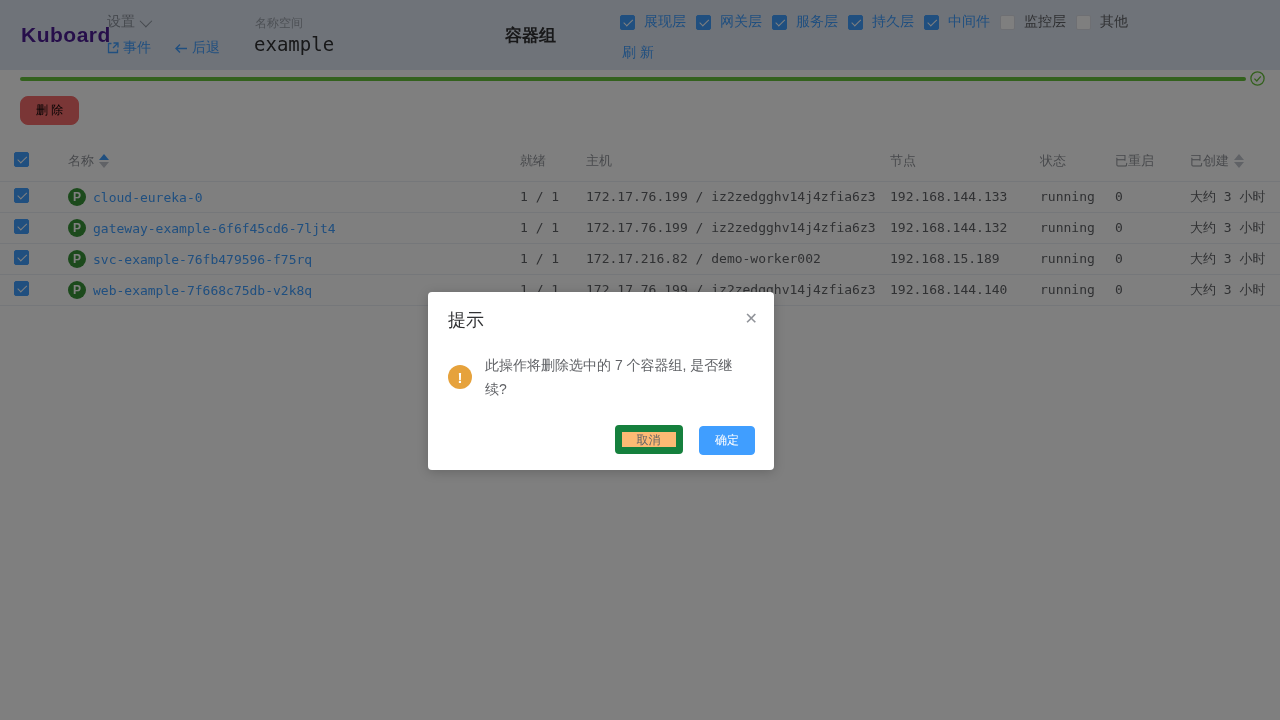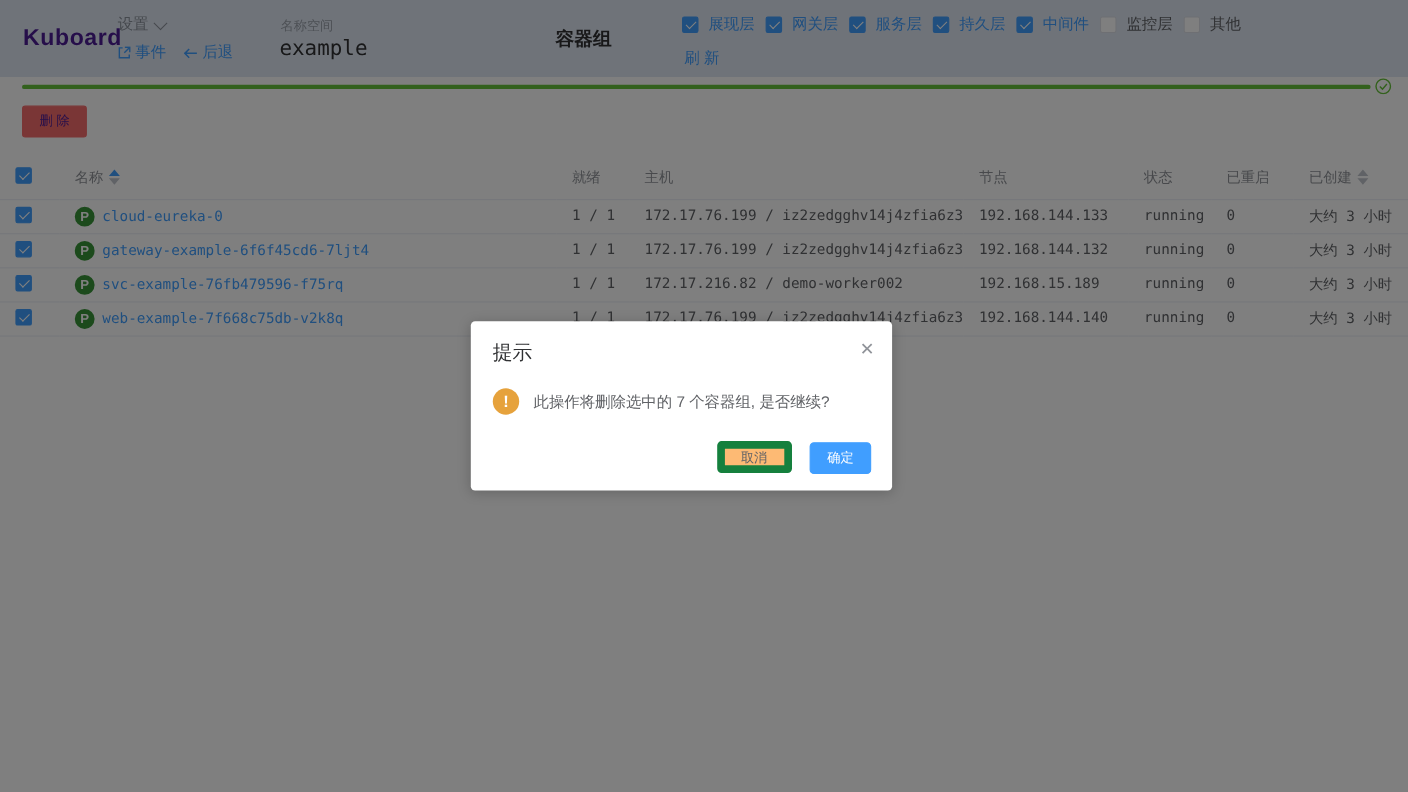--- a/index.html
+++ b/index.html
@@ -5,61 +5,61 @@
   * { margin:0; padding:0; box-sizing:border-box; }
   html,body { width:1280px; height:720px; overflow:hidden; }
   body { font-family:"Liberation Sans", sans-serif; background:#fff; position:relative; }
   .mono { font-family:"DejaVu Sans Mono", monospace; }
 
   
   .app-header { position:absolute; left:0; top:0; width:1280px; height:70px; background:var(--header-bg,#dfe7f3); }
   .logo { position:absolute; left:21px; top:23px; font-size:21px; font-weight:600; color:#4c1d95; letter-spacing:.5px; }
   .nav-settings { position:absolute; left:107px; top:13px; font-size:14px; color:#8b929c; display:flex; align-items:center; gap:5px; cursor:pointer; }
   .chev { width:9px; height:9px; border-right:1.5px solid #8b929c; border-bottom:1.5px solid #8b929c; transform:rotate(45deg) translateY(-2px); display:inline-block; }
-  .nav-links { position:absolute; left:107px; top:39px; display:flex; align-items:center; gap:16px; font-size:14px; }
+  .nav-links { position:absolute; left:107px; top:39px; display:flex; align-items:center; gap:24px; font-size:14px; }
   .link { color:var(--accent,#409EFF); cursor:pointer; display:inline-flex; align-items:center; gap:4px; text-decoration:none; }
   .ns-label { position:absolute; left:255px; top:15px; font-size:12px; color:#9aa1ab; }
   .ns-value { position:absolute; left:254px; top:33px; font-size:19px; color:#303133; }
   .page-title { position:absolute; left:505px; top:24px; font-size:17px; font-weight:700; color:#303133; }
   .filters { position:absolute; left:620px; top:13px; display:flex; }
   .filter-item { width:76px; display:flex; align-items:center; gap:9px; cursor:pointer; }
   .filter-item .cb-label { font-size:14px; color:#606266; }
   .filter-item.on .cb-label { color:var(--accent,#409EFF); }
   .refresh-link { position:absolute; left:622px; top:44px; font-size:14px; }
 
   
   .cb { width:15px; height:15px; border:1px solid #dcdfe6; border-radius:2px; background:#fff; position:relative; display:inline-block; flex:0 0 15px; cursor:pointer; }
   .cb.checked { background:var(--accent,#409EFF); border-color:var(--accent,#409EFF); }
   .cb.checked::after { content:""; position:absolute; left:4.5px; top:1.5px; width:3.5px; height:7.5px; border-right:1.5px solid #fff; border-bottom:1.5px solid #fff; transform:rotate(45deg); }
 
   
   .progress-line { position:absolute; left:20px; top:77px; width:1226px; height:4px; border-radius:2px; background:var(--success,#67C23A); }
   .progress-check { position:absolute; left:1250px; top:71px; }
 
   
-  .delete-btn { position:absolute; left:20px; top:96px; height:29px; padding:0 15px; background:var(--danger,#F56C6C); color:#4c1d95; border:1px solid var(--danger,#F56C6C); border-radius:3px; font-size:12px; font-family:"Liberation Sans",sans-serif; cursor:pointer; }
+  .delete-btn { position:absolute; left:20px; top:96px; height:29px; padding:0 15px; background:var(--danger,#F56C6C); color:#000000; border:1px solid var(--danger,#F56C6C); border-radius:8px; font-size:12px; font-family:"Liberation Sans",sans-serif; cursor:pointer; }
 
   
   .table-wrap { position:absolute; left:0; top:141px; width:1280px; }
   table { width:1280px; border-collapse:collapse; table-layout:fixed; }
   col.c1{width:54px} col.c2{width:452px} col.c3{width:66px} col.c4{width:304px} col.c5{width:150px} col.c6{width:75px} col.c7{width:75px} col.c8{width:104px}
   th, td { text-align:left; padding:0 0 0 14px; border-bottom:1px solid var(--border,#EBEEF5); vertical-align:middle; white-space:nowrap; overflow:hidden; }
   thead th { height:40px; font-size:13px; font-weight:400; color:#909399; }
   tbody td { height:31px; font-size:13px; color:#606266; }
   .sort-carets { display:inline-block; vertical-align:middle; margin-left:5px; width:10px; }
   .caret { display:block; width:0; height:0; border-left:5px solid transparent; border-right:5px solid transparent; cursor:pointer; }
   .caret.up { border-bottom:6px solid #c0c4cc; margin-bottom:2px; }
   .caret.down { border-top:6px solid #c0c4cc; }
   .caret.up.active { border-bottom-color:var(--accent,#409EFF); }
   .badge { display:inline-flex; width:18px; height:18px; border-radius:50%; background:var(--badge-green,#389438); color:#fff; font-size:12px; font-weight:700; align-items:center; justify-content:center; vertical-align:middle; margin-right:7px; }
   .pod-link { color:var(--accent,#409EFF); font-family:"DejaVu Sans Mono", monospace; font-size:13px; cursor:pointer; vertical-align:middle; text-decoration:none; }
 
   
   .overlay { position:absolute; inset:0; background:rgba(0,0,0,0.5); z-index:40; }
-  .dialog { position:absolute; left:428px; top:292px; width:383px; background:#fff; border-radius:4px; z-index:50; box-shadow:0 2px 12px rgba(0,0,0,.2); padding-bottom:15px; }
+  .dialog { position:absolute; left:428px; top:292px; width:346px; background:#fff; border-radius:4px; z-index:50; box-shadow:0 2px 12px rgba(0,0,0,.2); padding-bottom:15px; }
   .dialog-header { padding:16px 20px 0; position:relative; }
   .dialog-title { font-size:18px; color:#303133; line-height:24px; }
   .dialog-close { position:absolute; right:16px; top:19px; font-size:16px; color:#909399; cursor:pointer; line-height:16px; }
   .dialog-body { padding:21px 20px 0; display:flex; align-items:center; }
   .warn-icon { width:24px; height:24px; border-radius:50%; background:var(--warning,#E6A23C); color:#fff; font-weight:700; font-size:15px; display:flex; align-items:center; justify-content:center; flex:0 0 24px; }
   .dialog-message { font-size:14px; color:#606266; margin-left:13px; line-height:24px; }
   .dialog-footer { padding:24px 19px 0; text-align:right; }
   .btn { display:inline-block; height:29px; padding:0 15px; font-size:12px; border-radius:4px; cursor:pointer; font-family:"Liberation Sans",sans-serif; }
   .btn-default { background:#fdba74; border:7px solid #15803d; color:#606266; }
   .btn-primary { background:var(--accent,#409EFF); border:1px solid var(--accent,#409EFF); color:#fff; margin-left:12px; }

